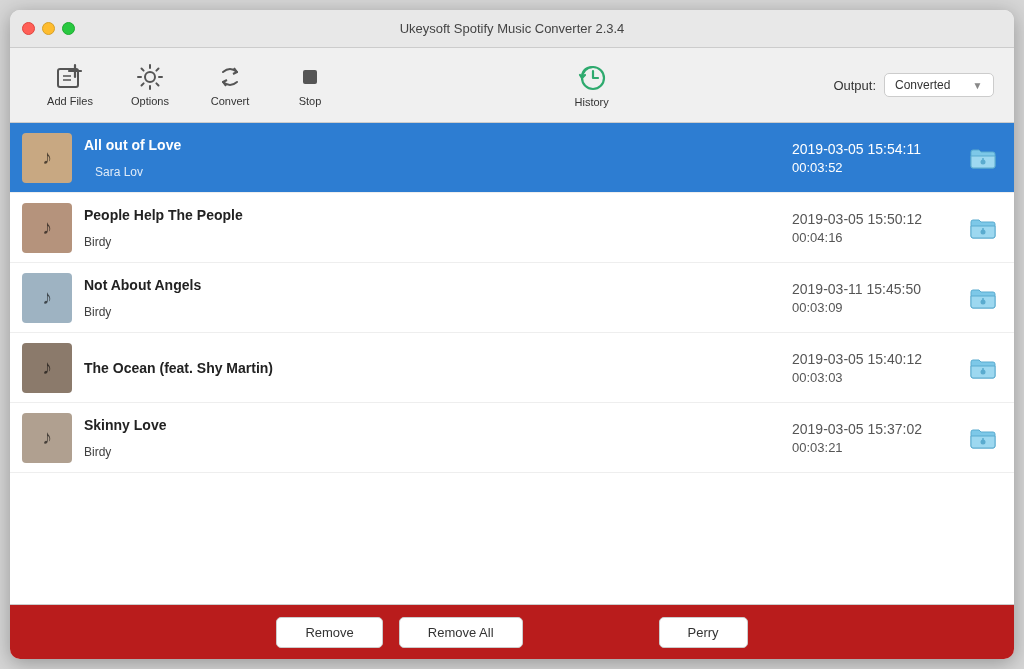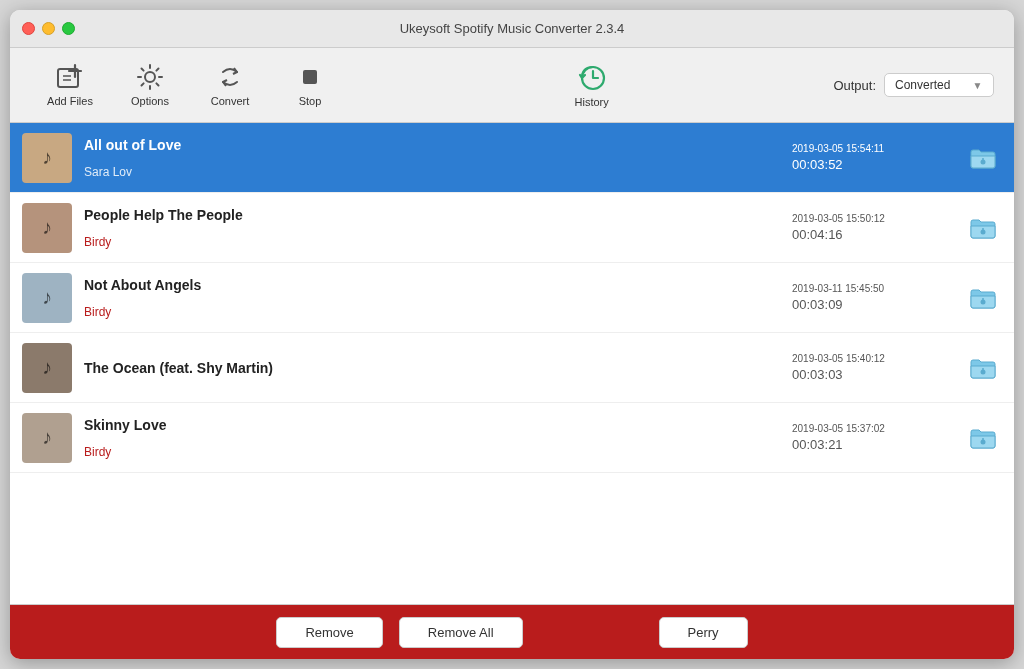--- a/index.html
+++ b/index.html
@@ -148,34 +148,35 @@
     .song-title {
       font-size: 14px;
       font-weight: 600;
       color: #222;
     }
     .song-row.selected .song-title {
       color: white;
     }
     .song-artist {
       font-size: 12px;
-      color: #b91c1c;
+      color: #404040;
     }
     .song-row.selected .song-artist {
       color: rgba(255,255,255,0.85);
+      margin-left: 11px;
     }
     .song-meta {
       display: flex;
       flex-direction: column;
       align-items: flex-start;
       gap: 3px;
       min-width: 160px;
     }
     .song-date {
-      font-size: 10px;
+      font-size: 14px;
       color: #555;
     }
     .song-row.selected .song-date {
       color: white;
     }
     .song-duration {
       font-size: 13px;
       color: #555;
     }
     .song-row.selected .song-duration {

